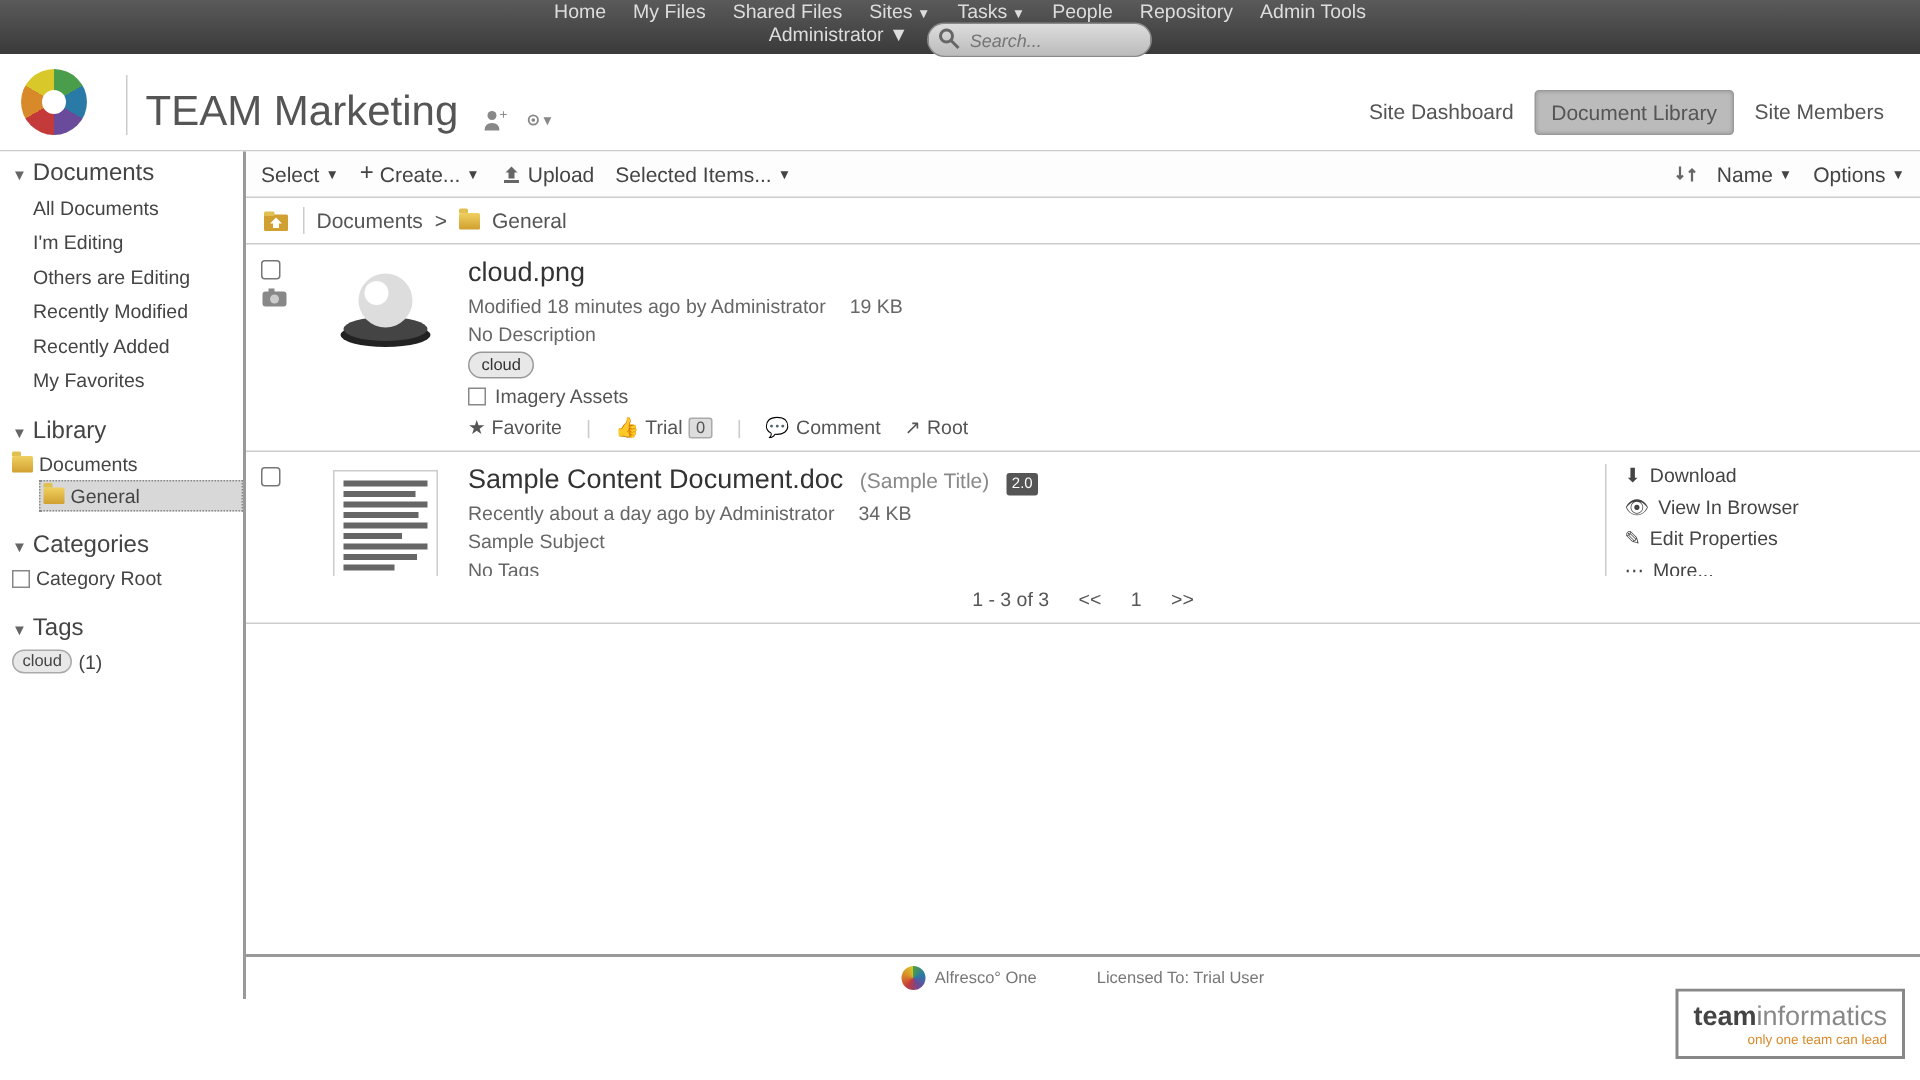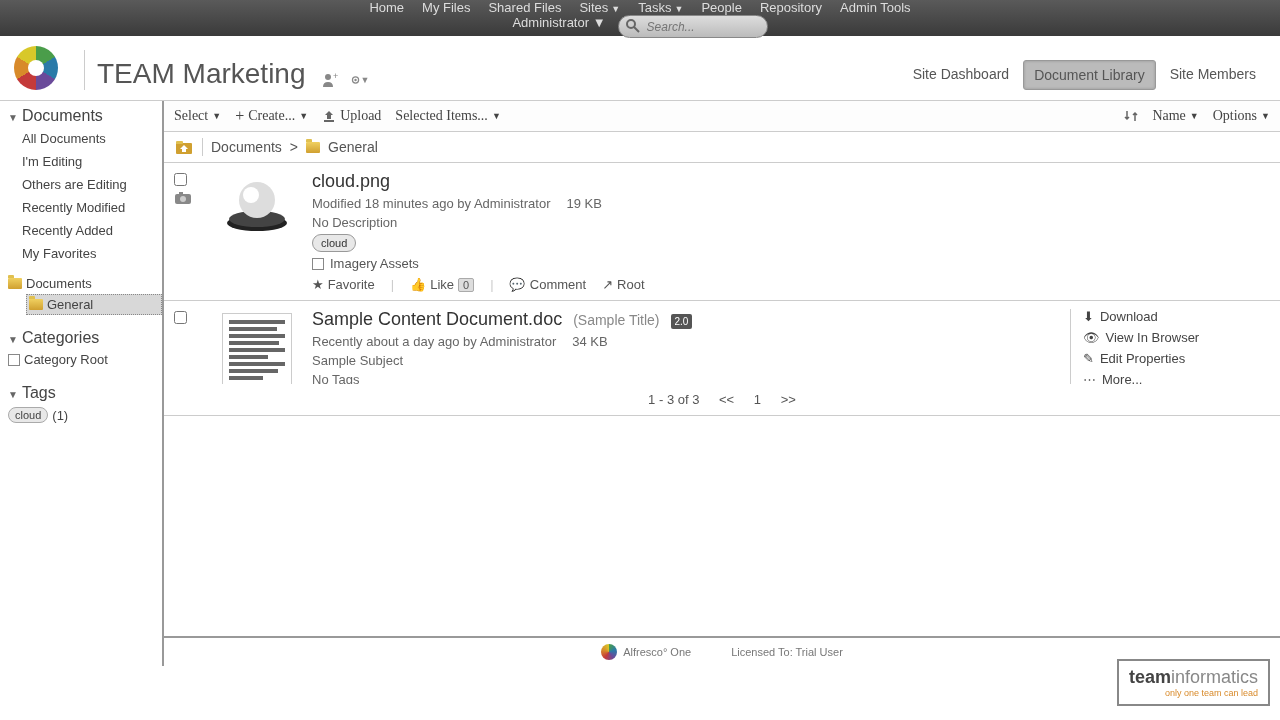--- a/index.html
+++ b/index.html
@@ -41,21 +41,21 @@
 .side-list li { padding: 4px 0; color: #444; cursor: pointer; font-size: 13px; }
 .tree-list { list-style: none; padding-left: 8px; margin-bottom: 8px; }
 .tree-list li { padding: 3px 0; color: #444; cursor: pointer; font-size: 13px; display: flex; align-items: center; gap: 4px; }
 .tree-list li.selected { background: #d8d8d8; border: 1px dotted #888; padding: 2px; }
 .folder-icon { width: 14px; height: 11px; background: linear-gradient(#f0d060,#d0a030); border-radius: 1px; display: inline-block; position: relative; }
 .folder-icon::before { content:""; position:absolute; top:-3px; left:0; width:6px; height:3px; background:#e0c050; border-radius:1px 1px 0 0;}
 .tag-badge { background: #e8e8e8; border: 1px solid #aaa; border-radius: 8px; padding: 1px 6px; font-size: 11px; }
 
 
 .toolbar { display: flex; align-items: center; padding: 6px 10px; border-bottom: 1px solid #ccc; gap: 14px; background: #fdfdfd; }
-.toolbar .btn { color: #444; cursor: pointer; font-size: 14px; display: flex; align-items: center; gap: 4px; font-family: Liberation Serif, serif; }
+.toolbar .btn { color: #444; cursor: pointer; font-size: 14px; display: flex; align-items: center; gap: 4px; }
 .toolbar .caret { font-size: 9px; }
 .toolbar-right { display: flex; gap: 14px; margin-left: auto; align-items: center; text-align: right; }
 
 
 .breadcrumb { display: flex; align-items: center; padding: 6px 10px; border-bottom: 1px solid #ccc; gap: 8px; font-size: 14px; color: #555; }
 .breadcrumb .up-icon { cursor: pointer; font-size: 16px; }
 .breadcrumb .sep { width: 1px; height: 18px; background: #ccc; }
 
 
 .doclist { flex: 1; overflow-y: auto; }
@@ -162,20 +162,21 @@
     <div class="side-section-title">Documents</div>
     <ul class="side-list">
       <li>All Documents</li>
       <li>I'm Editing</li>
       <li>Others are Editing</li>
       <li>Recently Modified</li>
       <li>Recently Added</li>
       <li>My Favorites</li>
     </ul>
 
+    <div class="side-section-title">Library</div>
     <ul class="tree-list">
       <li>
           <span class="folder-icon"></span>
           <span>Documents</span>
         </li>
       <li class="selected" style="margin-left:18px;">
           <span class="folder-icon"></span>
           <span>General</span>
         </li>
     </ul>
@@ -285,21 +286,21 @@
               <span>Imagery Assets</span>
             </div>
           <div class="doc-actions">
             <span class="action">
                 <span>★</span>
                 <span>Favorite</span>
               </span>
             <span style="color:#ccc;">|</span>
             <span class="action">
                 <span>👍</span>
-                <span>Like</span>
+                <span>Trial</span>
                 <span class="like-count">0</span>
               </span>
             <span style="color:#ccc;">|</span>
             <span class="action">
                 <span>💬</span>
                 <span>Comment</span>
               </span>
             <span class="action">
                 <span>↗</span>
                 <span>Root</span>

